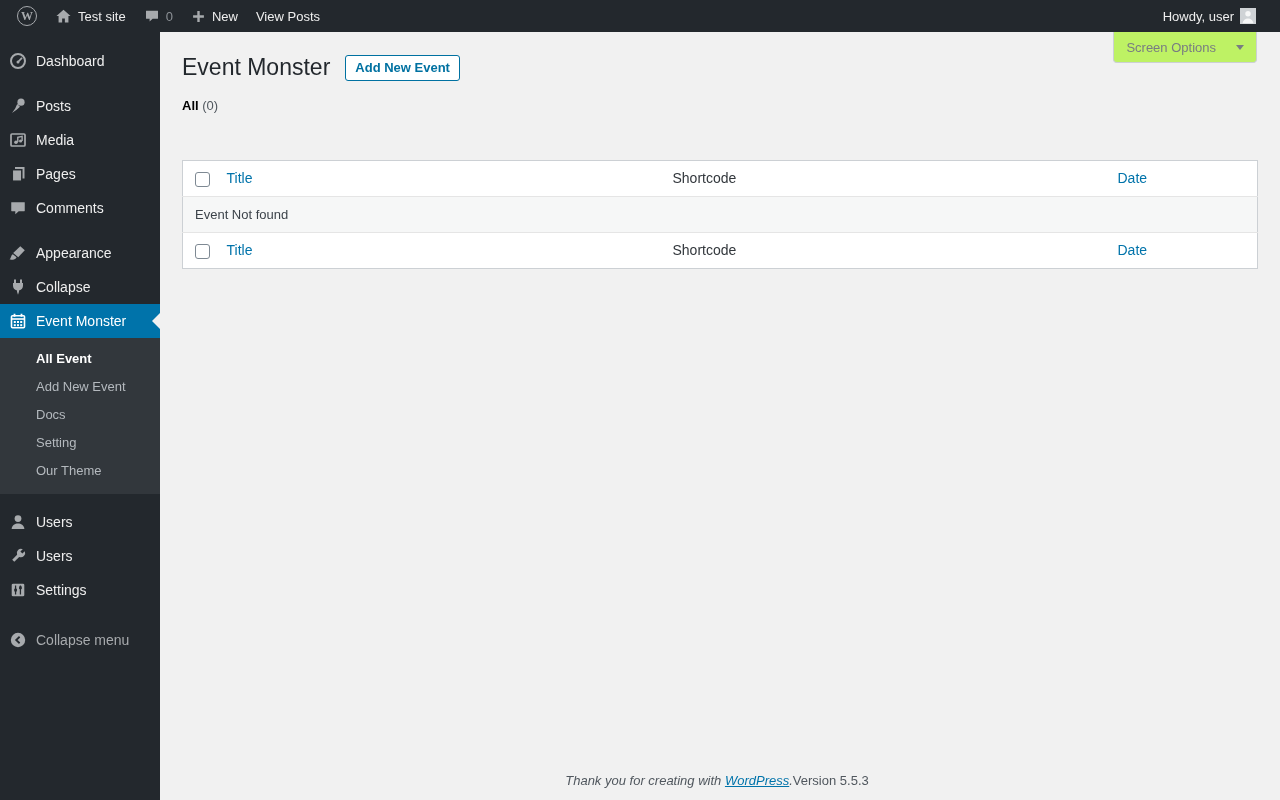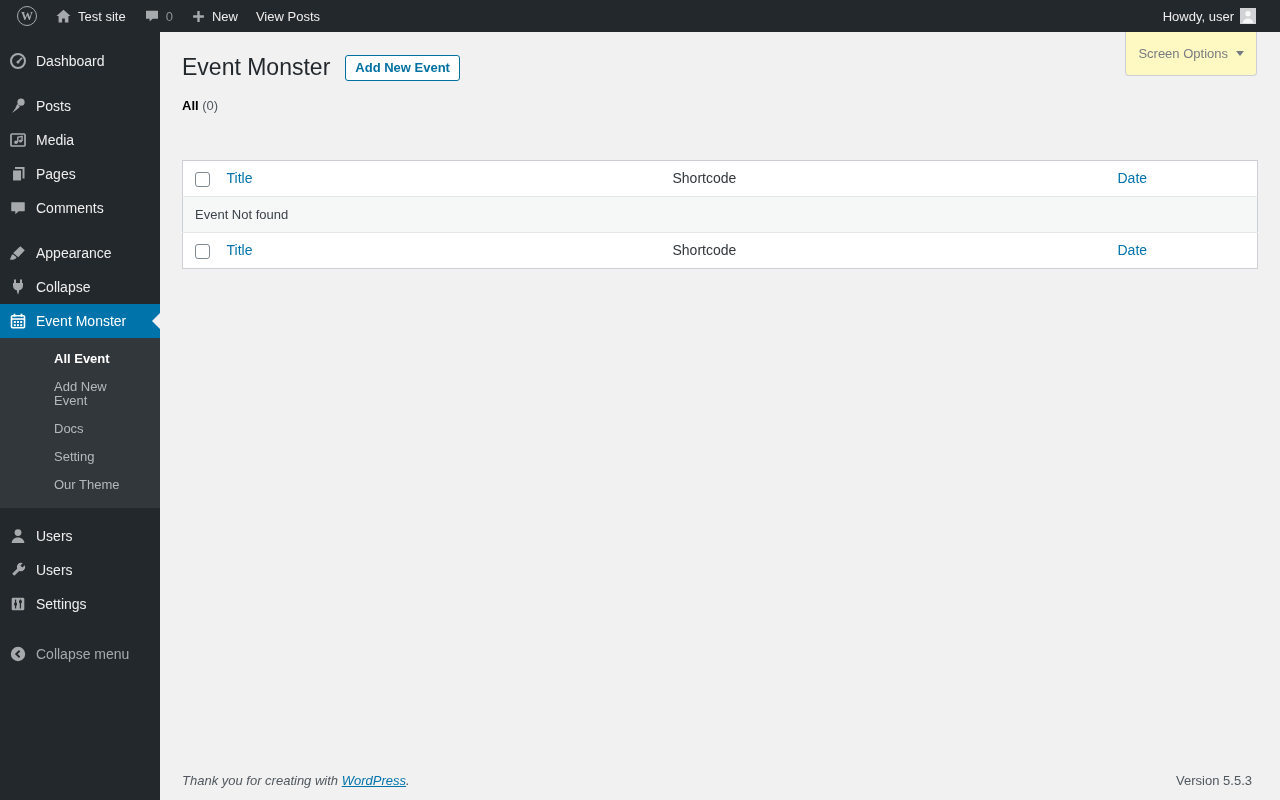--- a/index.html
+++ b/index.html
@@ -39,36 +39,36 @@
     position:relative; height:34px; display:flex; align-items:center;
     padding:0 8px; color:#eee; font-size:14px; cursor:pointer;
   }
   .menu-item .mi-icon { width:20px; height:20px; margin-right:8px; color:#a7aaad; flex:0 0 20px; display:flex; align-items:center; justify-content:center; }
   .menu-item.active { background:#0073aa; color:#fff; }
   .menu-item.active .mi-icon { color:#fff; }
   .menu-item.active::after {
     content:""; position:absolute; right:0; top:50%; margin-top:-8px;
     border:8px solid transparent; border-right-color:#f1f1f1;
   }
-  .submenu { background:#32373c; padding:7px 18px 9px; }
+  .submenu { background:#32373c; padding:7px 0 9px; }
   .submenu-item {
     display:block; padding:7px 12px 7px 36px; font-size:13px;
     color:#b4b9be; line-height:14px; cursor:pointer;
   }
   .submenu-item.current { color:#fff; font-weight:bold; }
   .collapse-item { color:#a7aaad; margin-top:16px; }
   .collapse-item .mi-icon { color:#a7aaad; }
 
   
   #content { position:absolute; top:32px; left:160px; width:1120px; height:768px; background:#f1f1f1; }
   #screen-options-tab {
-    position:absolute; top:0; right:23px; height:44px;
-    background:#fef9c3; border:1px solid #ccd0d4; border-top:none;
+    position:absolute; top:0; right:23px; height:31px;
+    background:#bef264; border:1px solid #ccd0d4; border-top:none;
     border-radius:0 0 4px 4px; color:#787c82;
-    display:flex; align-items:center; gap:8px; padding:0 12px; cursor:pointer;
+    display:flex; align-items:center; gap:20px; padding:0 12px; cursor:pointer;
   }
   .caret-down { width:0; height:0; border:4px solid transparent; border-top:5px solid #787c82; margin-top:4px; }
 
   .wrap { padding:0 22px; }
   .page-header { margin-top:21px; display:flex; align-items:center; gap:15px; }
   h1.page-title { font-size:23px; font-weight:400; color:#23282d; line-height:29px; }
   .page-title-action {
     font-size:13px; font-weight:bold; color:#0071a1;
     background:#fff; border:1px solid #0071a1; border-radius:3px;
     padding:4px 9px; line-height:16px; cursor:pointer; display:inline-block;
@@ -90,21 +90,21 @@
   .checkbox {
     display:inline-block; width:15px; height:15px; background:#fff;
     border:1px solid #7e8993; border-radius:3px; cursor:pointer; vertical-align:middle;
   }
   .col-link { color:#0073aa; cursor:pointer; }
   .col-static { color:#32373c; }
   .no-items td { background:#f6f7f7; color:#3c434a; font-size:13px; padding-left:12px; }
 
   #footer {
     position:absolute; left:22px; right:28px; bottom:12px;
-    display:flex; justify-content:space-between; align-items:baseline;
+    display:flex; justify-content:center; align-items:baseline;
     color:#50575e; font-size:13px;
   }
   #footer-thanks { font-style:italic; }
   #wp-link { color:#0073aa; text-decoration:underline; font-style:italic; cursor:pointer; }
   #footer-version { color:#50575e; }
 </style>
 </head>
 <body>
 
 <div id="adminbar">

